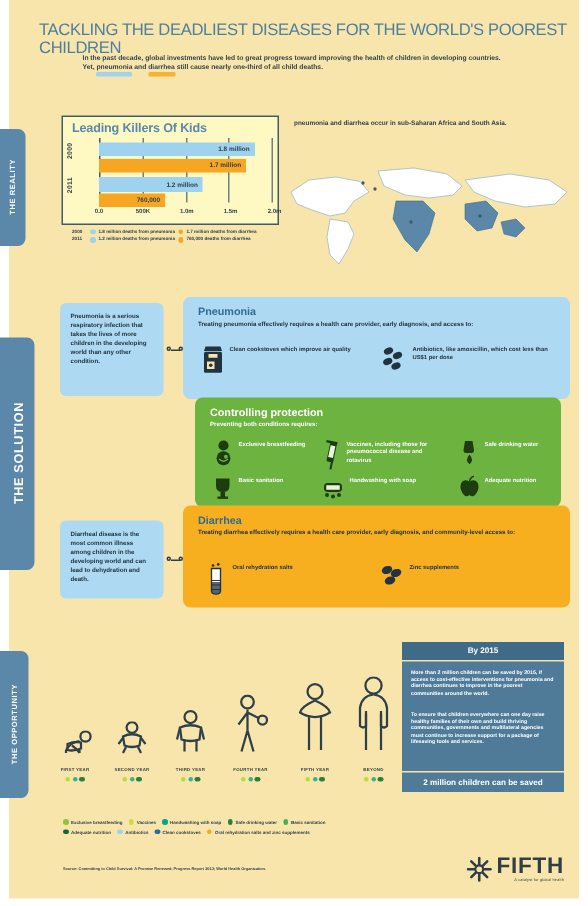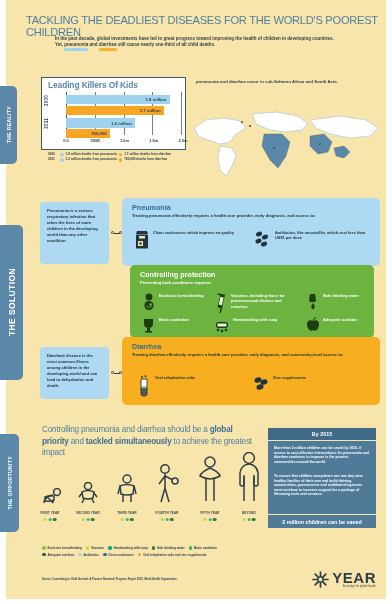--- a/index.html
+++ b/index.html
@@ -51,21 +51,21 @@
   .tab-reality     { top:86px;  width:17px; height:78px;  }
   .tab-reality span{ font-size:5px; }
   .tab-solution    { top:225px; width:23px; height:155px; }
   .tab-solution span{ font-size:8.5px; }
   .tab-opportunity { top:434px; width:19px; height:98px;  }
   .tab-opportunity span{ font-size:5px; }
 
   
   .chart-box {
     position:absolute; left:41px; top:77px; width:145px; height:73px;
-    background:#ffffff; border:1.2px solid #3f5a6b;
+    background:#fef9c3; border:1.2px solid #3f5a6b;
   }
   .chart-title {
     position:absolute; left:6px; top:2px;
     font-size:8.4px; color:#5b87a8; font-weight:bold; letter-spacing:-0.1px;
   }
   .plot {
     position:absolute; left:24px; top:14px; right:4px; bottom:14px;
   }
   .gridline { position:absolute; top:0; bottom:0; width:0.7px; background:#3f5a6b; opacity:.75; }
   .gridline.axis0 { background:#3f5a6b; opacity:1; }
@@ -402,25 +402,20 @@
     <div class="item" style="left:130px; top:38px; width:110px;">
       <svg class="ico" width="18" height="20" viewBox="0 0 18 20">
         <ellipse cx="6" cy="5" rx="3.6" ry="2.6" transform="rotate(-20 6 5)" fill="#21333f"></ellipse>
         <ellipse cx="12" cy="7" rx="3.6" ry="2.6" transform="rotate(-20 12 7)" fill="#21333f"></ellipse>
         <ellipse cx="8" cy="12" rx="3.6" ry="2.6" transform="rotate(-20 8 12)" fill="#21333f"></ellipse>
       </svg>
       <div class="itxt">Zinc supplements</div>
     </div>
   </div>
 
-  <div class="opp-head">
-    <span>Controlling pneumonia and diarrhea should be
-a </span><b>global priority</b><span> and </span><b>tackled simultaneously</b><span>
-to achieve the greatest impact</span>
-  </div>
 
   <div class="people" id="people-row">
       <div class="person" style="left: 20px; transform: translateX(-50%);"><svg width="26" height="16" viewBox="0 0 26 16">
           <circle cx="20" cy="4" r="3.4" fill="none" stroke="#2f3f4a" stroke-width="1.5"></circle>
           <path d="M16 7 q-6 1 -9 6 M7 13 v2 M11 10 q3 2 5 5 M16 15 v-2" fill="none" stroke="#2f3f4a" stroke-width="1.5"></path>
           <path d="M8 9 q5 -2 9 -1 l0 4 q-5 2 -9 1 z" fill="none" stroke="#2f3f4a" stroke-width="1.5"></path>
         </svg></div>
       <div class="plabel" style="left: 20px;">FIRST YEAR</div>
       <div class="pdots" style="left: 20px;">
         <span class="pd" style="background: rgb(184, 217, 74);"></span>
@@ -542,18 +537,18 @@
     <svg width="17" height="17" viewBox="0 0 17 17">
       <g stroke="#2f3f4a" stroke-width="1.7" stroke-linecap="round">
         <line x1="8.5" y1="1" x2="8.5" y2="16"></line>
         <line x1="1" y1="8.5" x2="16" y2="8.5"></line>
         <line x1="3.2" y1="3.2" x2="13.8" y2="13.8"></line>
         <line x1="13.8" y1="3.2" x2="3.2" y2="13.8"></line>
       </g>
       <circle cx="8.5" cy="8.5" r="2.6" fill="#f8e5ab" stroke="#2f3f4a" stroke-width="1.4"></circle>
     </svg>
     <div>
-      <div class="path-word">YEAR</div>
+      <div class="path-word">FIFTH</div>
       <div class="path-tag">A catalyst for global health</div>
     </div>
   </div>
 
 </div>
 
 </body></html>

